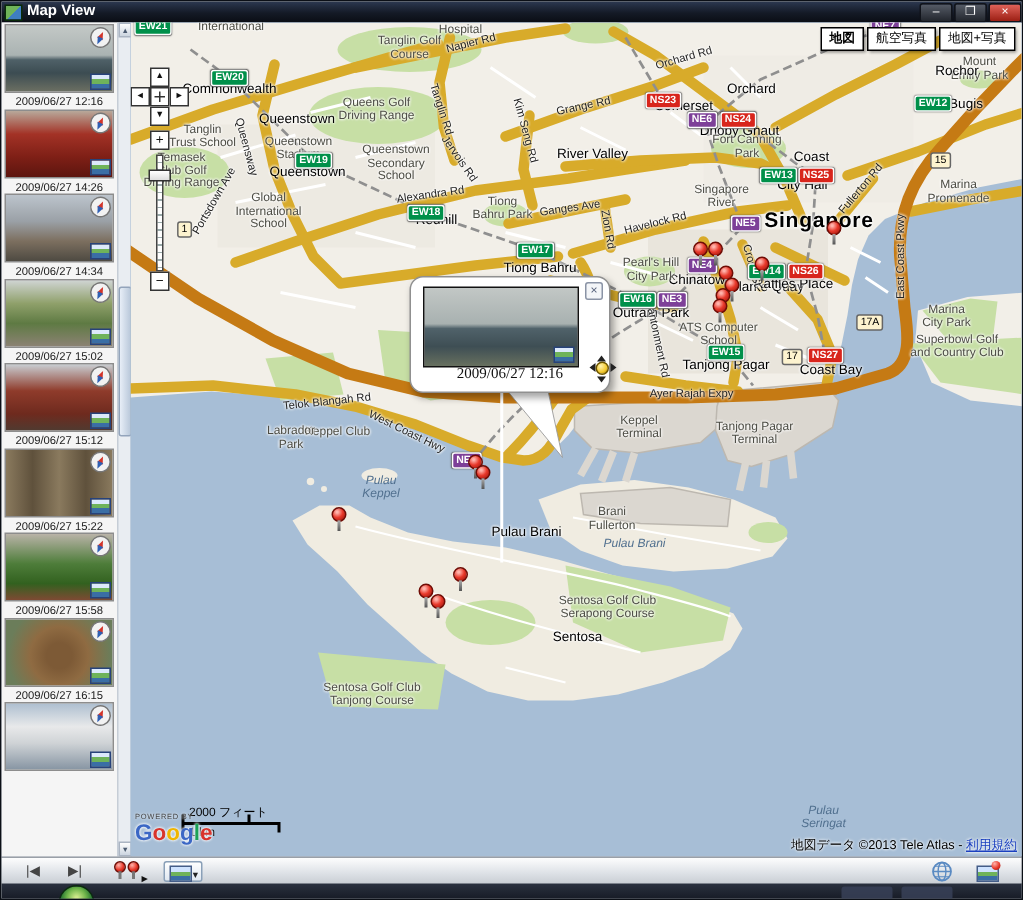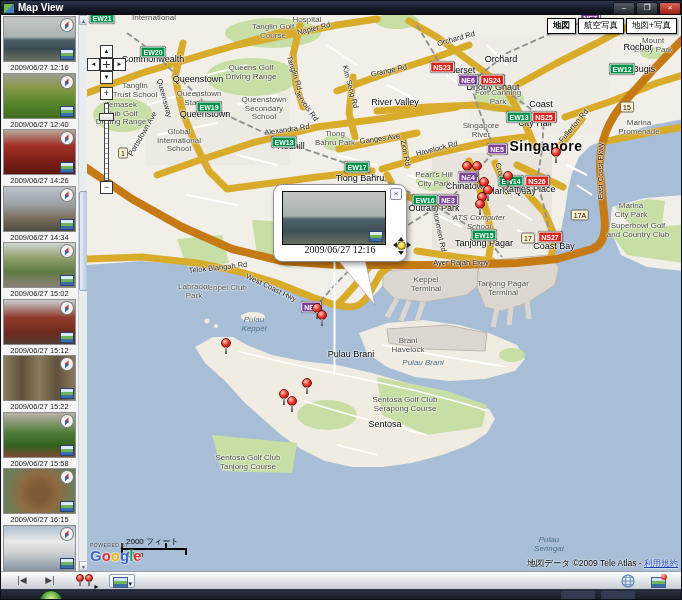--- a/index.html
+++ b/index.html
@@ -152,30 +152,20 @@
   <div id="sidebar">
       <div class="sb-item">
         <div class="sb-thumb t1">
           <span class="compass-icon">
             <i class="cn"></i>
             <i class="cs"></i>
           </span>
           <span class="stack-icon"></span>
         </div>
         <div class="sb-time">2009/06/27 12:16</div>
-      </div>
-      <div class="sb-item">
-        <div class="sb-thumb t2">
-          <span class="compass-icon">
-            <i class="cn"></i>
-            <i class="cs"></i>
-          </span>
-          <span class="stack-icon"></span>
-        </div>
-        <div class="sb-time">2009/06/27 12:40</div>
       </div>
       <div class="sb-item">
         <div class="sb-thumb t3">
           <span class="compass-icon">
             <i class="cn"></i>
             <i class="cs"></i>
           </span>
           <span class="stack-icon"></span>
         </div>
         <div class="sb-time">2009/06/27 14:26</div>
@@ -410,38 +400,38 @@
         <div class="lbl poi" style="left: 394px; top: 116px;">Singapore
 River</div>
         <div class="lbl place" style="left: 424px; top: 145px; margin-top: 32px;">Clarke Quay</div>
         <div class="lbl city" style="left: 459px; top: 132px;">Singapore</div>
         <div class="lbl place" style="left: 380px; top: 172px;">Chinatown</div>
         <div class="lbl place" style="left: 442px; top: 175px;">Raffles Place</div>
         <div class="lbl road" style="left: 414px; top: 162px; --r: 75deg;">Cross St</div>
         <div class="lbl place" style="left: 347px; top: 194px;">Outram Park</div>
         <div class="lbl poi" style="left: 347px; top: 165px;">Pearl's Hill
 City Park</div>
-        <div class="lbl poi" style="left: 392px; top: 208px; font-style: italic;">ATS Computer
+        <div class="lbl poi" style="left: 392px; top: 208px;">ATS Computer
 School</div>
         <div class="lbl place" style="left: 397px; top: 229px;">Tanjong Pagar</div>
         <div class="lbl place" style="left: 467px; top: 232px;">Coast Bay</div>
         <div class="lbl poi" style="left: 544px; top: 196px;">Marina
 City Park</div>
         <div class="lbl poi" style="left: 551px; top: 216px;">Superbowl Golf
 and Country Club</div>
         <div class="lbl road" style="left: 514px; top: 156px; --r: -90deg;">East Coast Pkwy</div>
         <div class="lbl road" style="left: 487px; top: 111px; --r: -50deg;">Fullerton Rd</div>
         <div class="lbl road" style="left: 374px; top: 248px;">Ayer Rajah Expy</div>
         <div class="lbl road" style="left: 351px; top: 211px; --r: 78deg;">Cantonment Rd</div>
         <div class="lbl poi" style="left: 339px; top: 270px;">Keppel
 Terminal</div>
         <div class="lbl poi" style="left: 416px; top: 274px;">Tanjong Pagar
 Terminal</div>
         <div class="lbl poi" style="left: 321px; top: 331px;">Brani
-Havelock</div>
+Fullerton</div>
         <div class="lbl place" style="left: 264px; top: 340px;">Pulau Brani</div>
         <div class="lbl water" style="left: 336px; top: 348px;">Pulau Brani</div>
         <div class="lbl poi" style="left: 138px; top: 273px;">Keppel Club</div>
         <div class="lbl water" style="left: 167px; top: 310px;">Pulau
 Keppel</div>
         <div class="lbl poi" style="left: 107px; top: 277px;">Labrador
 Park</div>
         <div class="lbl road" style="left: 131px; top: 253px; --r: -6deg;">Telok Blangah Rd</div>
         <div class="lbl road" style="left: 184px; top: 273px; --r: 26deg;">West Coast Hwy</div>
         <div class="lbl poi" style="left: 318px; top: 390px;">Sentosa Golf Club
@@ -539,21 +529,21 @@
         <span class="tick k2"></span>
       <span class="km">1 km</span>
     </div>
 
     <div id="glogo">
       <div class="pb">POWERED BY</div>
       <div id="glogo-letters"><span class="ltr" style="color: rgb(59, 103, 197);">G</span><span class="ltr" style="color: rgb(216, 52, 44);">o</span><span class="ltr" style="color: rgb(240, 181, 0);">o</span><span class="ltr" style="color: rgb(59, 103, 197);">g</span><span class="ltr" style="color: rgb(27, 161, 88);">l</span><span class="ltr" style="color: rgb(216, 52, 44);">e</span></div>
     </div>
 
     <div id="attrib">
-      <span>地図データ ©2009 Tele Atlas - </span><a href="#">利用規約</a>
+      <span>地図データ ©2013 Tele Atlas - </span><a href="#">利用規約</a>
     </div>
   </div>
 
   <div id="toolbar">
     <span class="tb-btn" id="tb-first">|◀</span>
     <span class="tb-btn" id="tb-last">▶|</span>
     <span class="tb-btn" id="tb-pins">
       <span class="minipin mp1"></span>
       <span class="minipin mp2"></span>
       <span class="tri">►</span>

